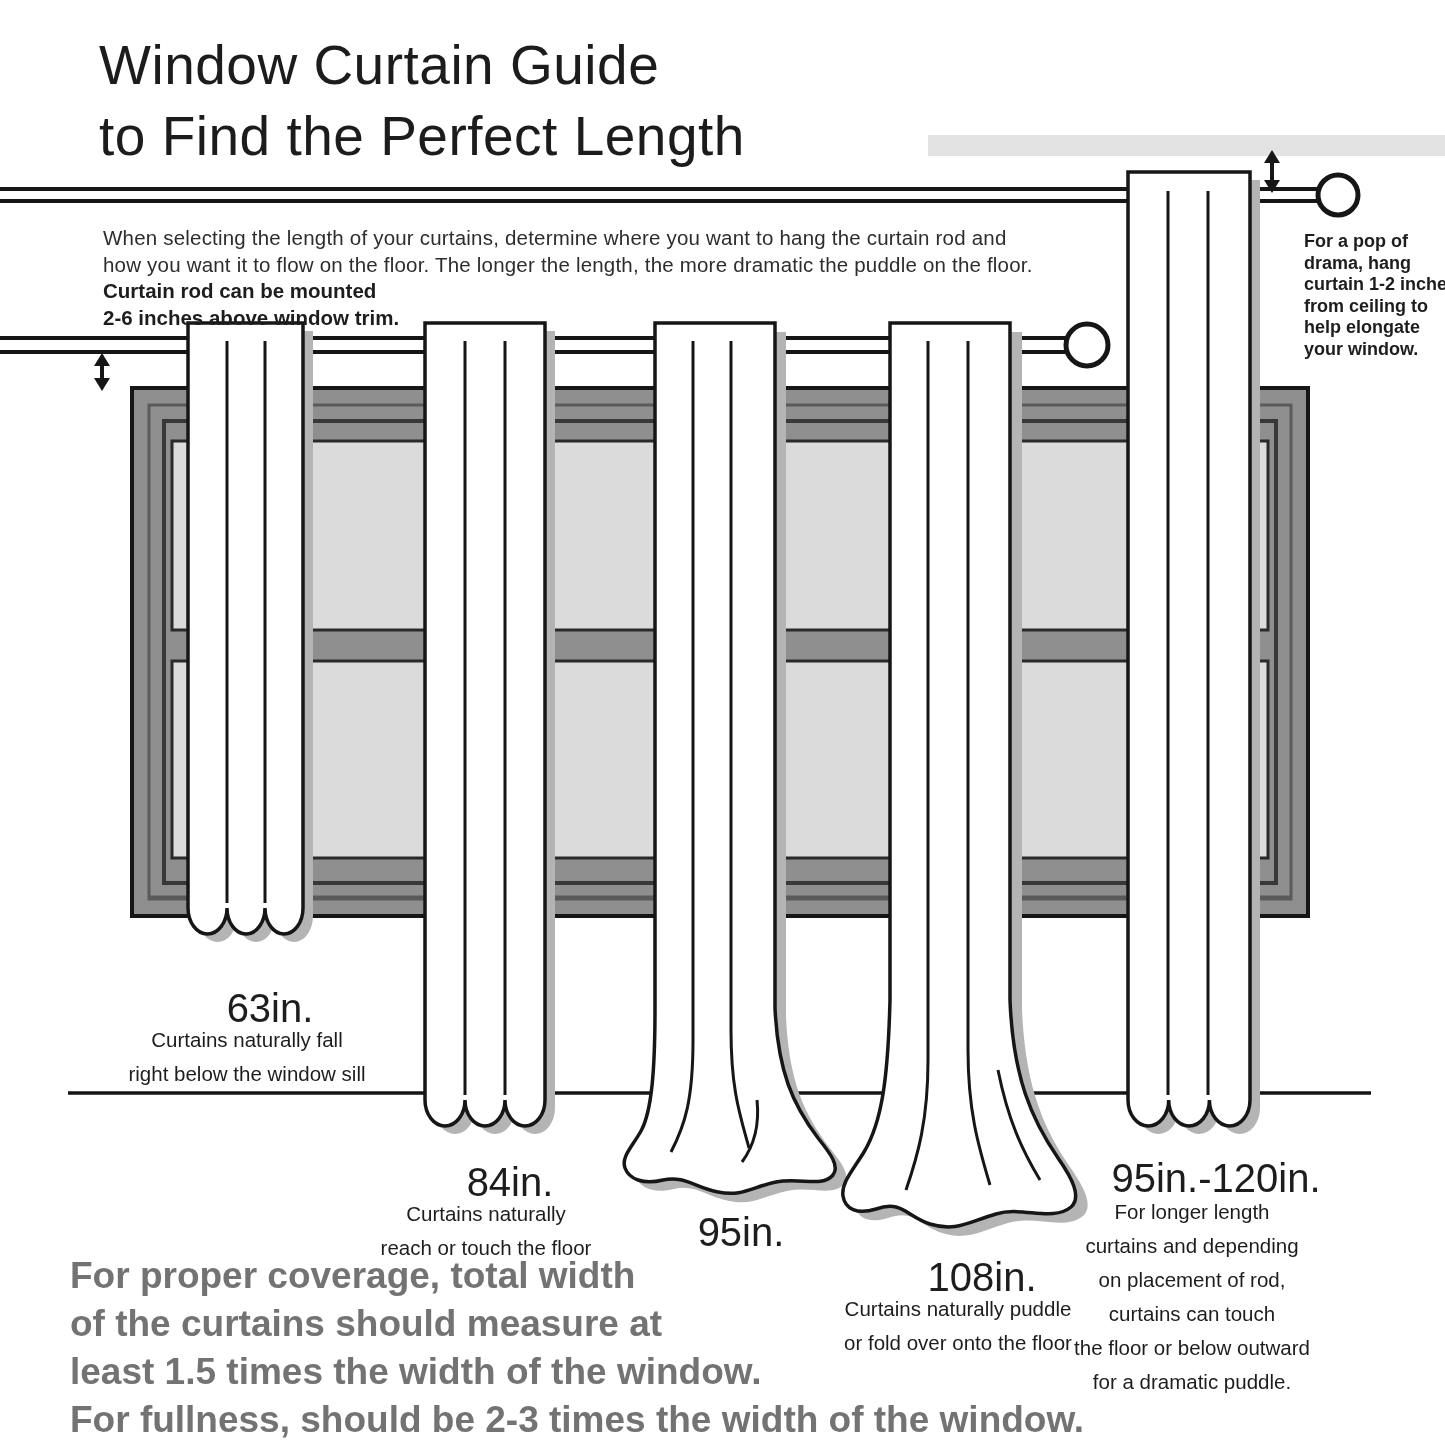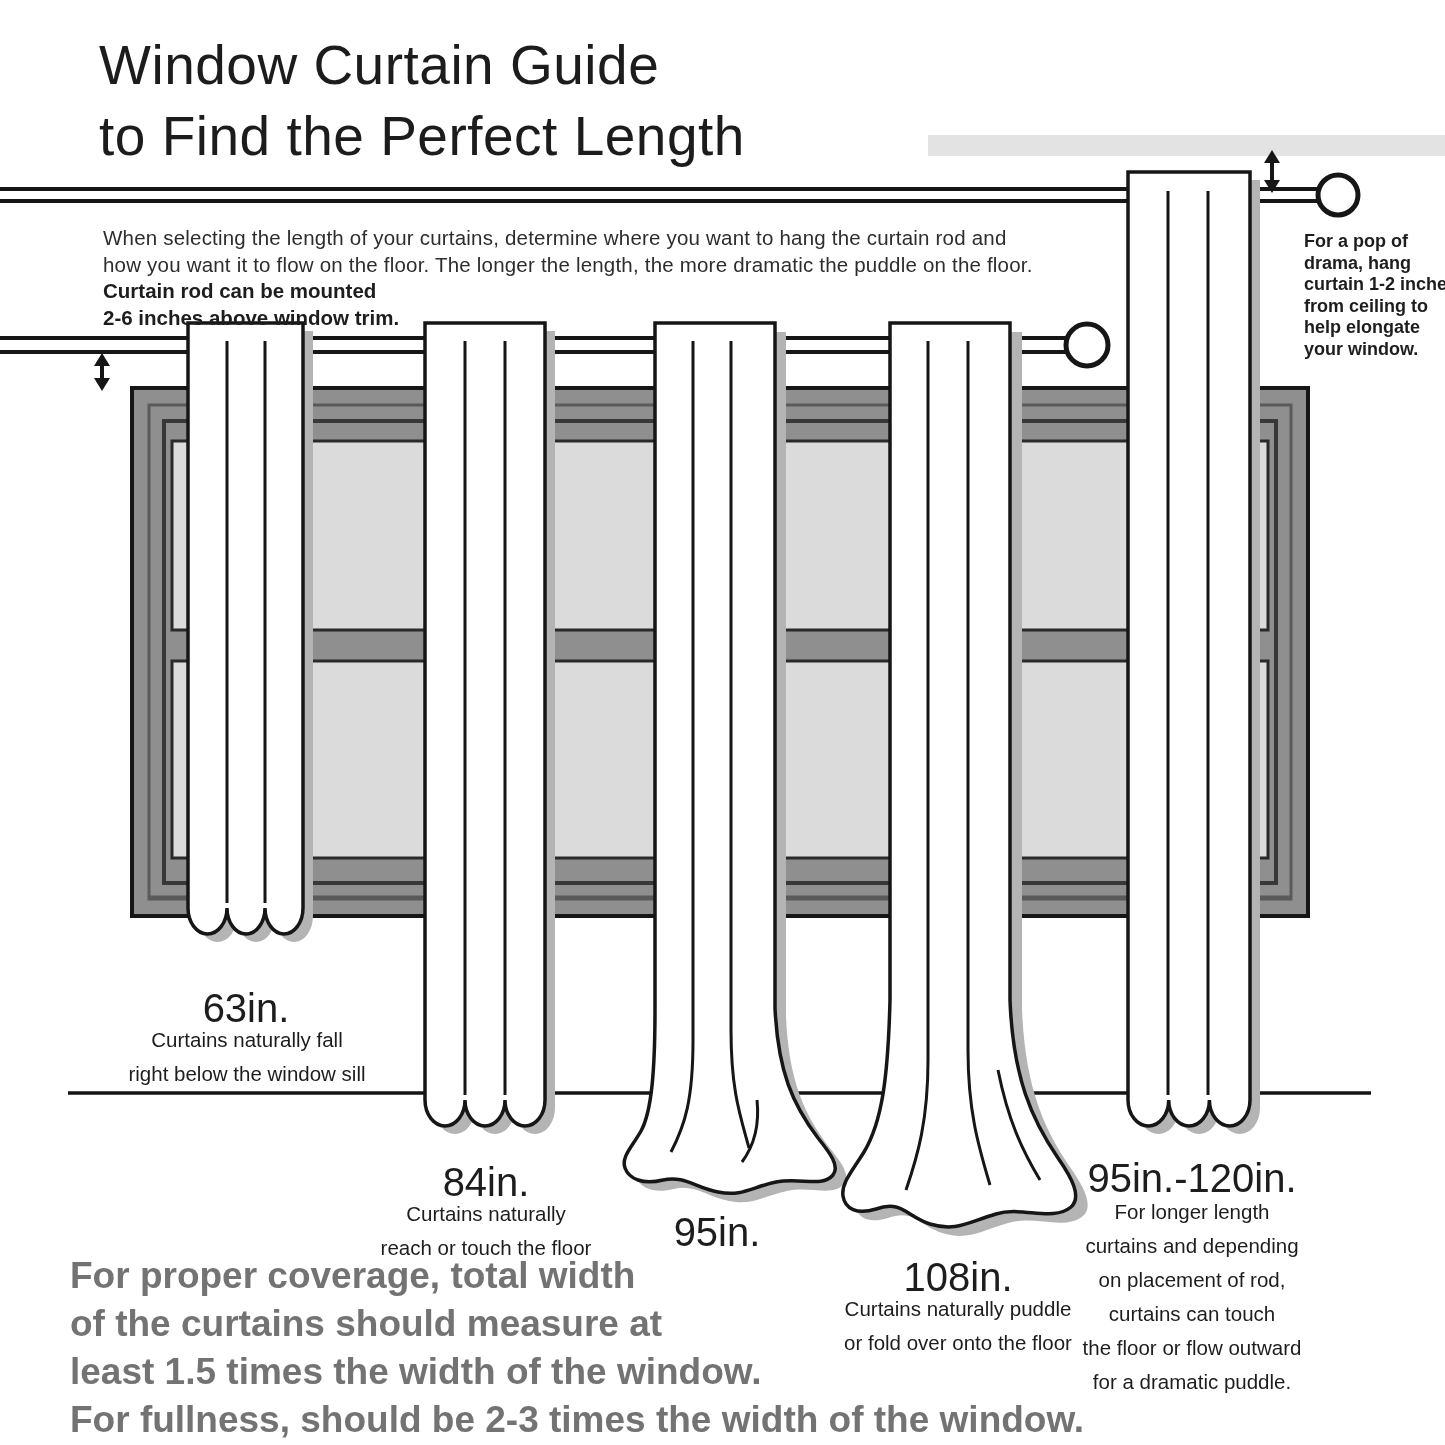--- a/index.html
+++ b/index.html
@@ -7,21 +7,21 @@
           font-family:"Liberation Sans", sans-serif;color:#1d1d1d;}
   #diagram{position:absolute;left:0;top:0;width:1445px;height:1445px;}
   .txt{position:absolute;white-space:pre-line;}
   .title{left:99px;top:30px;font-size:55px;line-height:71px;font-weight:400;
          color:#1c1c1c;letter-spacing:0.5px;}
   .intro{left:103px;top:224px;font-size:20.5px;line-height:27px;color:#2d2d2d;letter-spacing:0.2px;}
   .rod-note{left:103px;top:277px;font-size:20.5px;line-height:27px;font-weight:700;color:#1d1d1d;}
   .ceiling-note{left:1266px;top:231px;width:180px;font-size:18px;line-height:21.5px;
                 font-weight:700;color:#1d1d1d;margin-left:38px;}
   .curtain-label{position:absolute;transform:translateX(-50%);text-align:center;
-                 font-size:40px;color:#1d1d1d;white-space:pre-line;}
+                 font-size:40px;color:#1d1d1d;white-space:pre-line;margin-left:24px;}
   .curtain-desc{position:absolute;transform:translateX(-50%);text-align:center;
                 font-size:20.5px;line-height:34px;color:#1d1d1d;white-space:pre-line;}
   .footer{left:70px;top:1252px;font-size:37px;line-height:48px;font-weight:700;color:#737373;}
 </style>
 </head>
 <body>
 
 <div id="canvas">
 
   <svg id="diagram" viewBox="0 0 1445 1445">
@@ -139,21 +139,21 @@
 
   <div class="curtain-label" style="left:958px;top:1255px">108in.</div>
   <div class="curtain-desc" style="left:958px;top:1292px">Curtains naturally puddle
 or fold over onto the floor</div>
 
   <div class="curtain-label" style="left:1192px;top:1156px">95in.-120in.</div>
   <div class="curtain-desc" style="left:1192px;top:1195px">For longer length
 curtains and depending
 on placement of rod,
 curtains can touch
-the floor or flow outward
+the floor or below outward
 for a dramatic puddle.</div>
 
   <div class="txt footer">For proper coverage, total width
 of the curtains should measure at
 least 1.5 times the width of the window.
 For fullness, should be 2-3 times the width of the window.</div>
 
 </div>
 
 </body></html>

